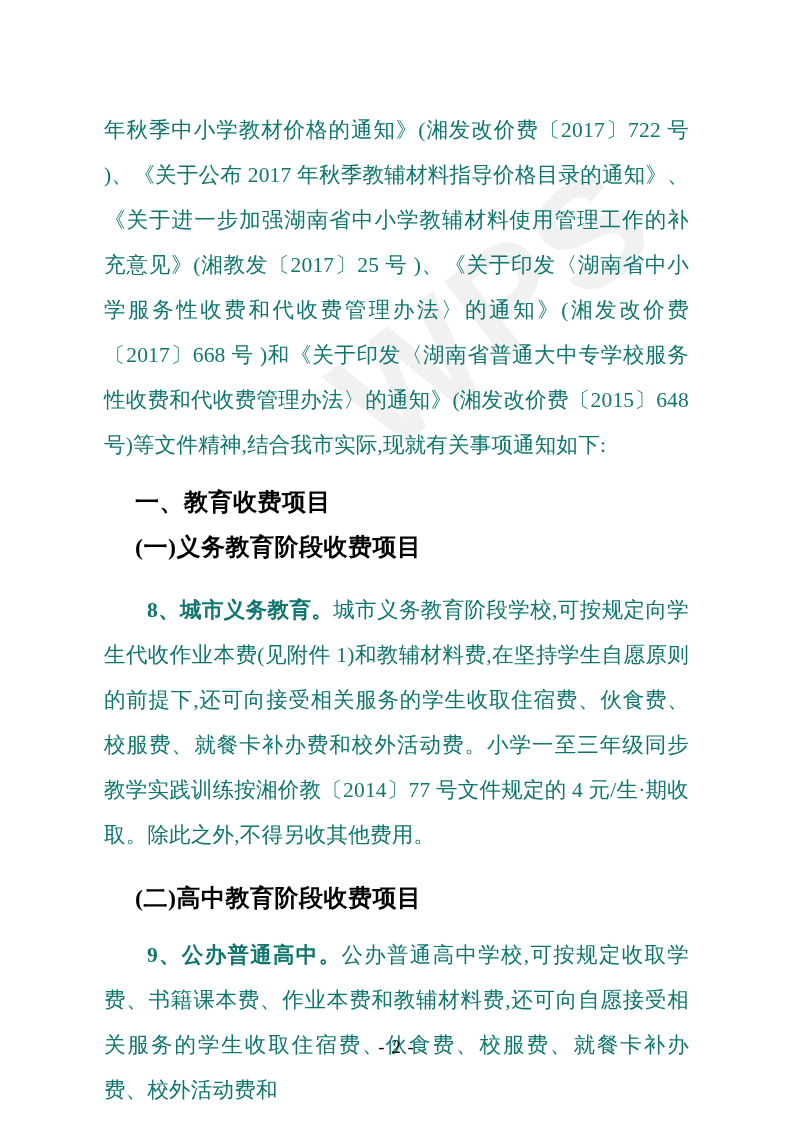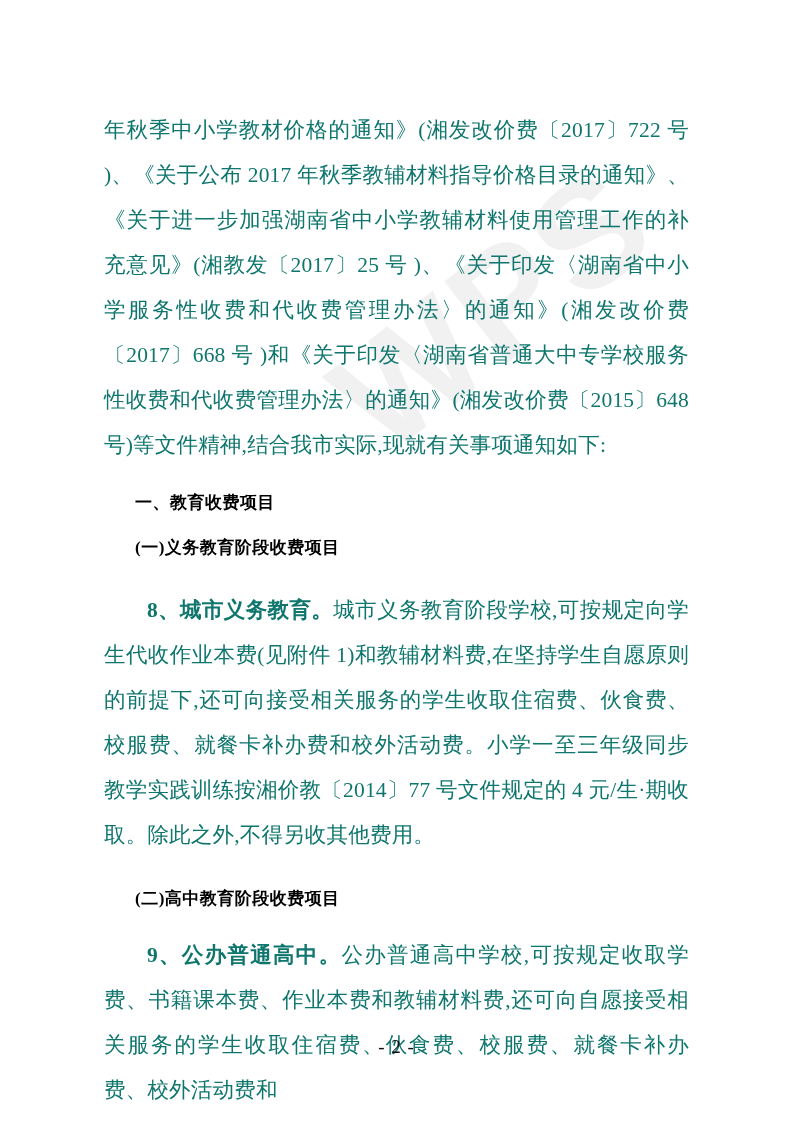--- a/index.html
+++ b/index.html
@@ -54,21 +54,21 @@
     margin: 12px;
     letter-spacing: 0.2px;
   }
   .para.cont {
     text-indent: 0;
   }
   .para.indent {
     text-indent: 43px;
   }
   .heading {
-    font-size: 17px;
+    font-size: 24px;
     line-height: 45px;
     color: #000000;
     font-weight: bold;
     margin: 0;
     text-indent: 43px;
     letter-spacing: 0.5px;
   }
   .para .lead {
     font-weight: bold;
   }

